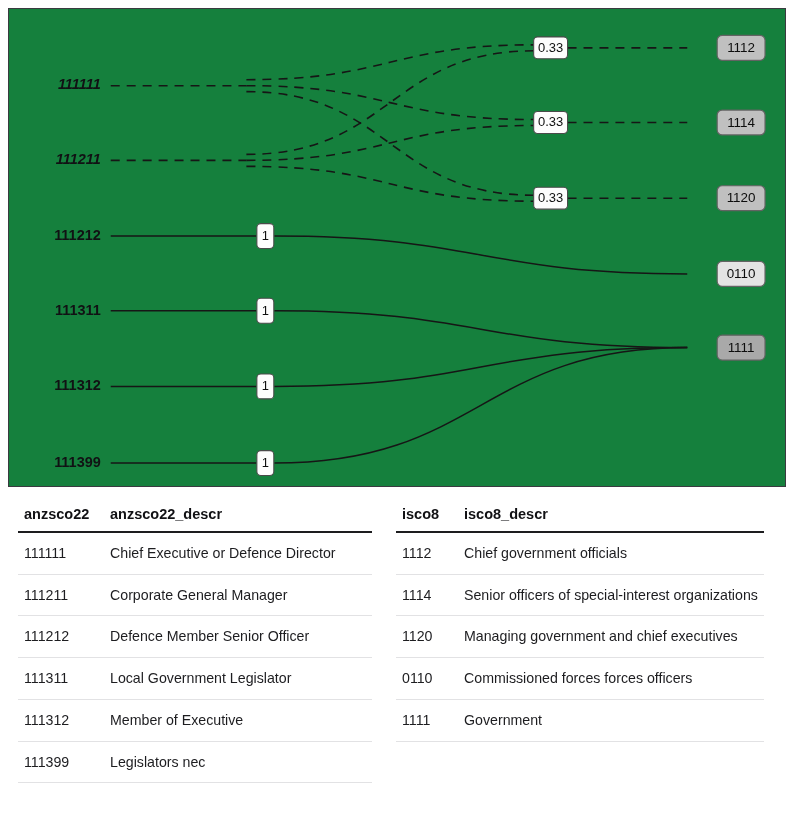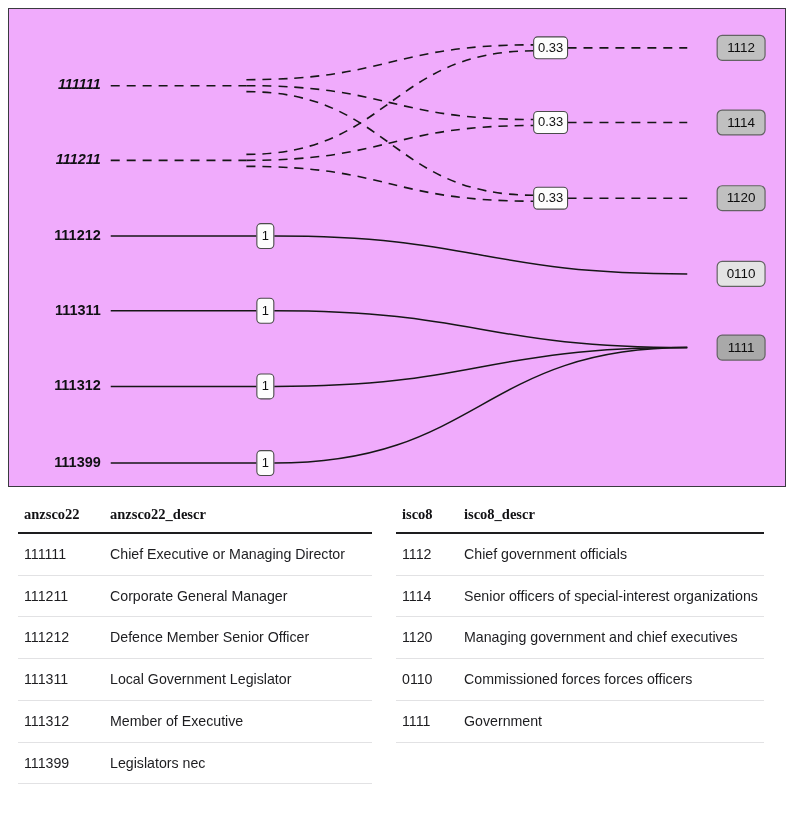--- a/index.html
+++ b/index.html
@@ -22,21 +22,21 @@
 
   
   .diagram-panel {
     position: absolute;
     left: 8px;
     top: 8px;
     width: 778px;
     height: 479px;
     box-sizing: border-box;
     border: 1.6px solid #3a3a40;
-    background: #f0abfc;
+    background: #15803d;
   }
   .diagram-svg {
     display: block;
     width: 100%;
     height: 100%;
   }
 
   .src-label {
     font-family: "Liberation Sans", sans-serif;
     font-size: 14.5px;
@@ -114,21 +114,20 @@
   }
   table.datatable th {
     font-size: 14.5px;
     font-weight: bold;
     color: #111114;
     text-align: left;
     padding: 6px 6px 9px 6px;
     border-bottom: 2px solid #1d1d1f;
     vertical-align: bottom;
     white-space: nowrap;
-    font-family: Liberation Serif, serif;
   }
   table.datatable td {
     font-size: 14.2px;
     color: #1d1d20;
     text-align: left;
     padding: 11px 6px 11px 6px;
     border-bottom: 1px solid #e2e2e4;
     vertical-align: top;
     line-height: 1.32;
   }
@@ -237,21 +236,21 @@
           </colgroup>
         <thead>
           <tr>
             <th>anzsco22</th>
             <th>anzsco22_descr</th>
           </tr>
         </thead>
         <tbody id="left-tbody">
             <tr>
               <td>111111</td>
-              <td>Chief Executive or Managing Director</td>
+              <td>Chief Executive or Defence Director</td>
             </tr>
             <tr>
               <td>111211</td>
               <td>Corporate General Manager</td>
             </tr>
             <tr>
               <td>111212</td>
               <td>Defence Member Senior Officer</td>
             </tr>
             <tr>

